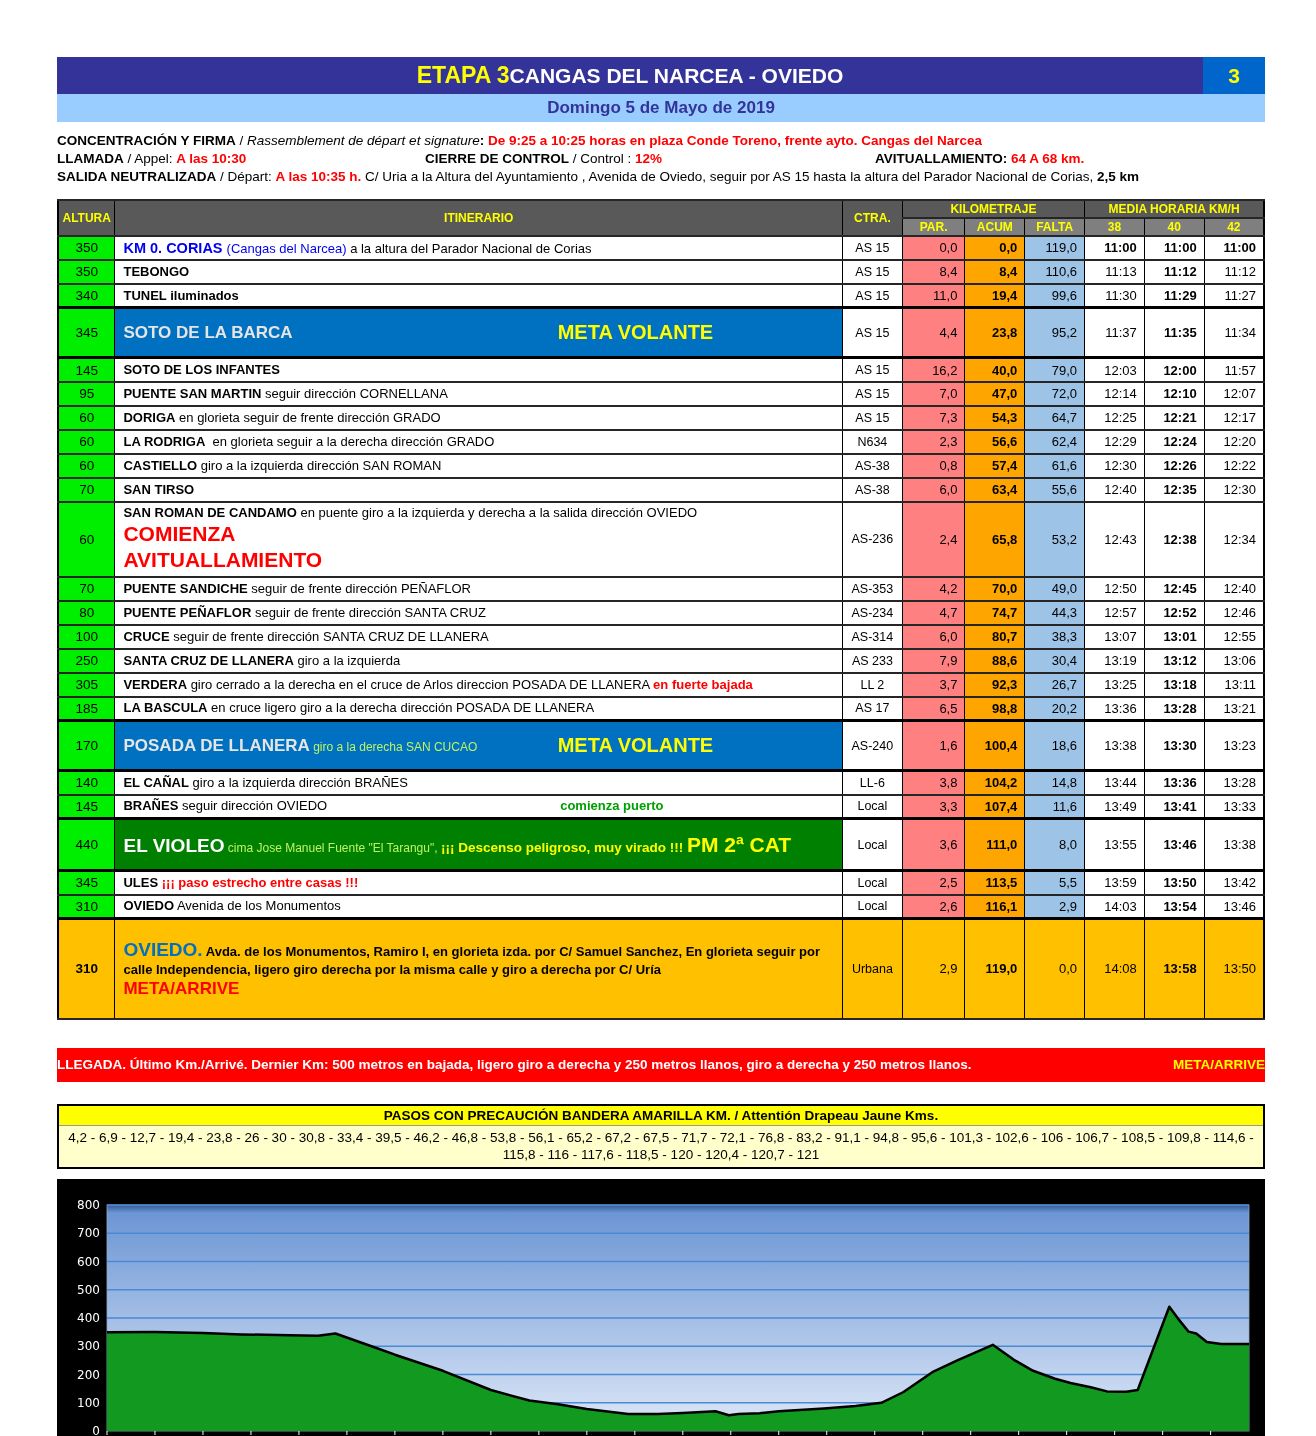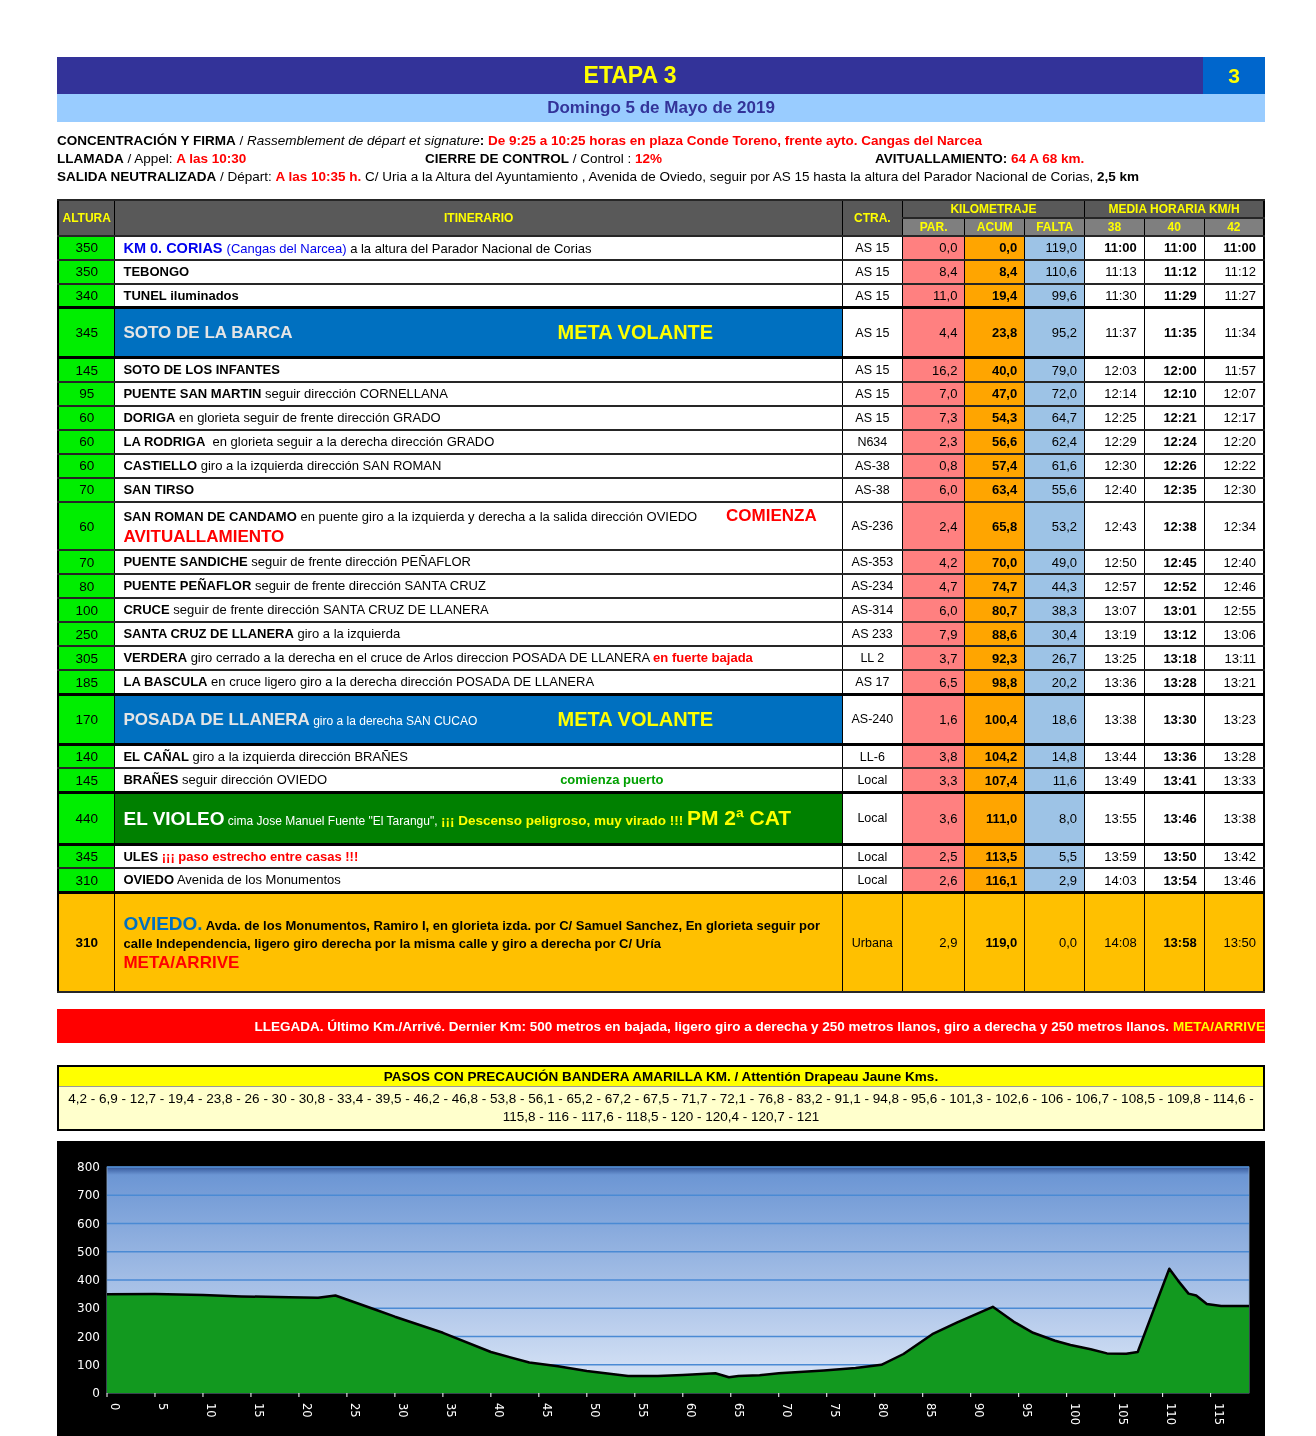--- a/index.html
+++ b/index.html
@@ -23,25 +23,25 @@
   .datebar span{color:var(--navy);font-weight:bold;font-size:17px}
 
   
   .info{margin-top:10px;font-size:13.5px;line-height:1.35}
   .info-line2{display:grid;grid-template-columns:368px 450px 1fr}
 
   
   .s-b{font-weight:bold}
   .s-i{font-style:italic}
   .s-rb{color:var(--accent_red);font-weight:bold}
-  .s-rb2{color:var(--accent_red);font-weight:bold;font-size:17px}
+  .s-rb2{color:var(--accent_red);font-weight:bold;font-size:21px}
   .s-bb{color:#0000EE;font-weight:bold;font-size:14.5px}
   .s-bn{color:#0000EE}
   .s-wb{color:#e5e5e5;font-weight:bold;font-size:17px}
-  .s-ws{color:#ffffff;font-size:12px}
+  .s-ws{color:#bef264;font-size:12px}
   .s-wbl{color:#fff;font-weight:bold;font-size:19px}
   .s-yb{color:var(--accent_yellow);font-weight:bold;font-size:13.5px}
   .s-yxl{color:var(--accent_yellow);font-weight:bold;font-size:21px}
   .s-gb{color:#00A000;font-weight:bold}
   .s-blb{color:#0070C0;font-weight:bold;font-size:19px}
   .s-mb{font-weight:bold}
   .s-mr{color:var(--accent_red);font-weight:bold;font-size:17px}
   .s-ymv{color:var(--accent_yellow);font-weight:bold;font-size:20px}
 
   
@@ -65,39 +65,40 @@
   tr.r-violeo td{height:52px;border-top:3px solid #000;border-bottom:3px solid #000}
   tr.r-violeo td.c-itin{background:var(--row_green)}
   tr.r-meta td{height:100px;border-top:3px solid #000;background:var(--row_gold)}
   tr.r-meta td.c-alt{font-weight:bold}
   .itin-flex{display:flex;align-items:center}
   .itin-right{margin-left:auto}
   .mr-metav{margin-right:17%}
   .mr-puerto{margin-right:24%}
 
   
-  .llegada{margin-top:16px;height:34px;background:var(--accent_red);display:flex;align-items:center;justify-content:flex-end;font-weight:bold;font-size:13.5px;color:#fff}
+  .llegada{margin-top:28px;height:34px;background:var(--accent_red);display:flex;align-items:center;justify-content:space-between;font-weight:bold;font-size:13.5px;color:#fff}
   .llegada .meta{color:var(--accent_yellow);margin-left:4px}
 
   
   .pasos{margin-top:22px;border:2px solid #000}
   .pasos-title{background:var(--accent_yellow);text-align:center;font-weight:bold;font-size:13.5px;padding:2px 12px;border-bottom:1px solid #999}
   .pasos-body{background:var(--pasos_body);text-align:center;font-size:13.5px;padding:3px 4px;line-height:1.3}
 
   
   .chartbox{margin-top:10px;background:#000;border-bottom:1px solid #999}
 </style>
 </head>
 <body>
 
 <div class="page">
 
   <div class="titlebar">
     <div class="titlebar-main">
       <span class="etapa">ETAPA 3</span>
+      <span class="race-title">CANGAS DEL NARCEA - OVIEDO</span>
     </div>
     <div class="stage-badge">3</div>
   </div>
 
   <div class="datebar">
     <span>Domingo 5 de Mayo de 2019</span>
   </div>
 
   <div class="info">
     <div id="info-line1"><span class="s-b">CONCENTRACIÓN Y FIRMA</span><span> / </span><span class="s-i">Rassemblement de départ et signature</span><span class="s-b">:  </span><span class="s-rb">De 9:25 a 10:25 horas en plaza Conde Toreno, frente ayto. Cangas del Narcea</span></div>

